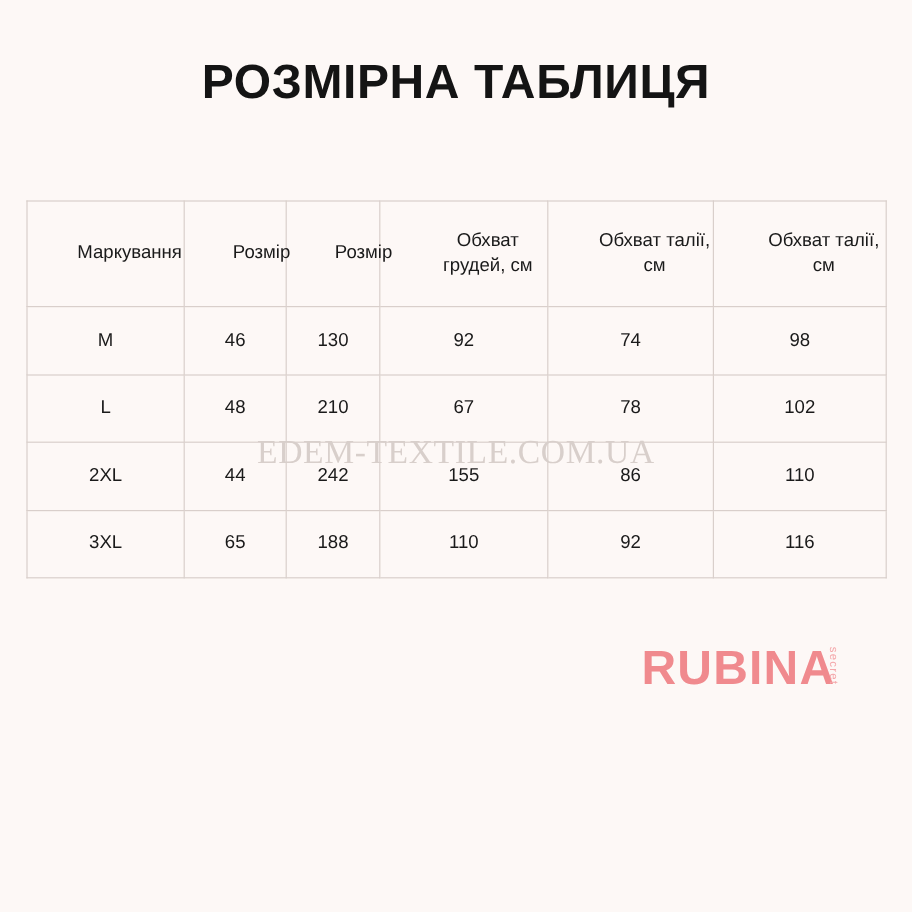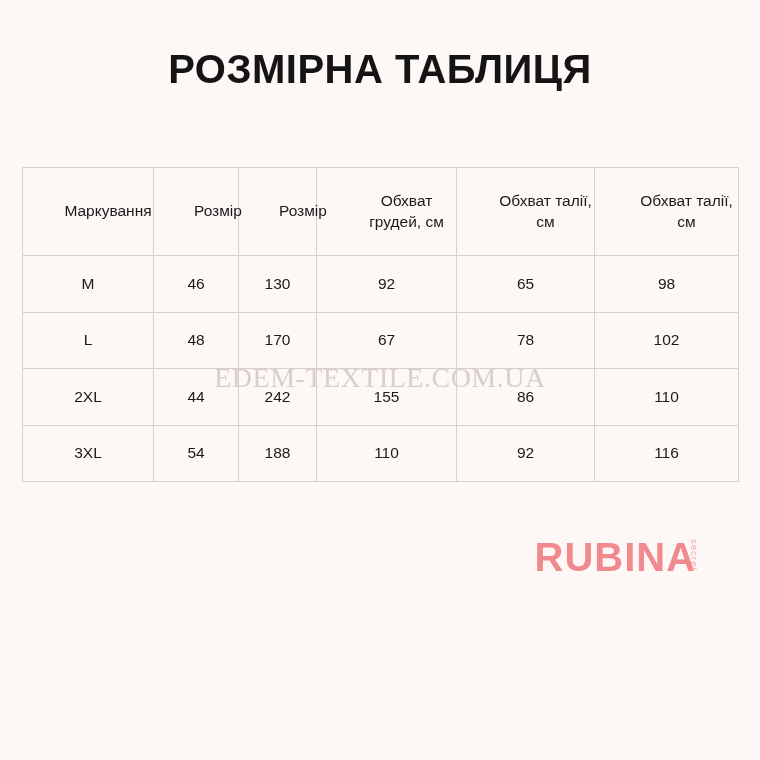--- a/index.html
+++ b/index.html
@@ -133,42 +133,42 @@
           <th>Обхват талії, см</th>
           <th>Обхват талії, см</th>
         </tr>
       </thead>
       <tbody>
         <tr>
           <td>M</td>
           <td>46</td>
           <td>130</td>
           <td>92</td>
-          <td>65</td>
+          <td>74</td>
           <td>98</td>
         </tr>
         <tr>
           <td>L</td>
           <td>48</td>
-          <td>170</td>
+          <td>210</td>
           <td>67</td>
           <td>78</td>
           <td>102</td>
         </tr>
         <tr>
           <td>2XL</td>
           <td>44</td>
           <td>242</td>
           <td>155</td>
           <td>86</td>
           <td>110</td>
         </tr>
         <tr>
           <td>3XL</td>
-          <td>54</td>
+          <td>65</td>
           <td>188</td>
           <td>110</td>
           <td>92</td>
           <td>116</td>
         </tr>
       </tbody>
     </table>
   </div>
 
   <div class="watermark">EDEM-TEXTILE.COM.UA</div>

